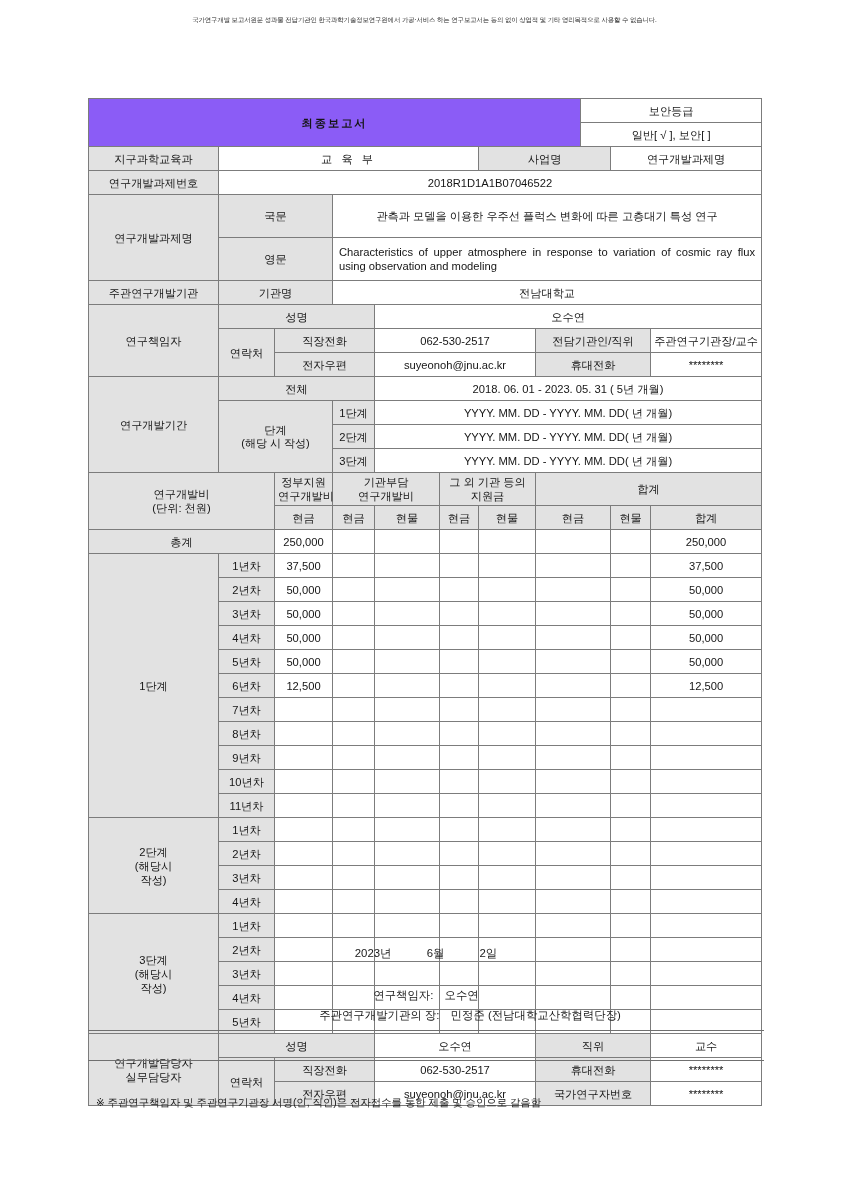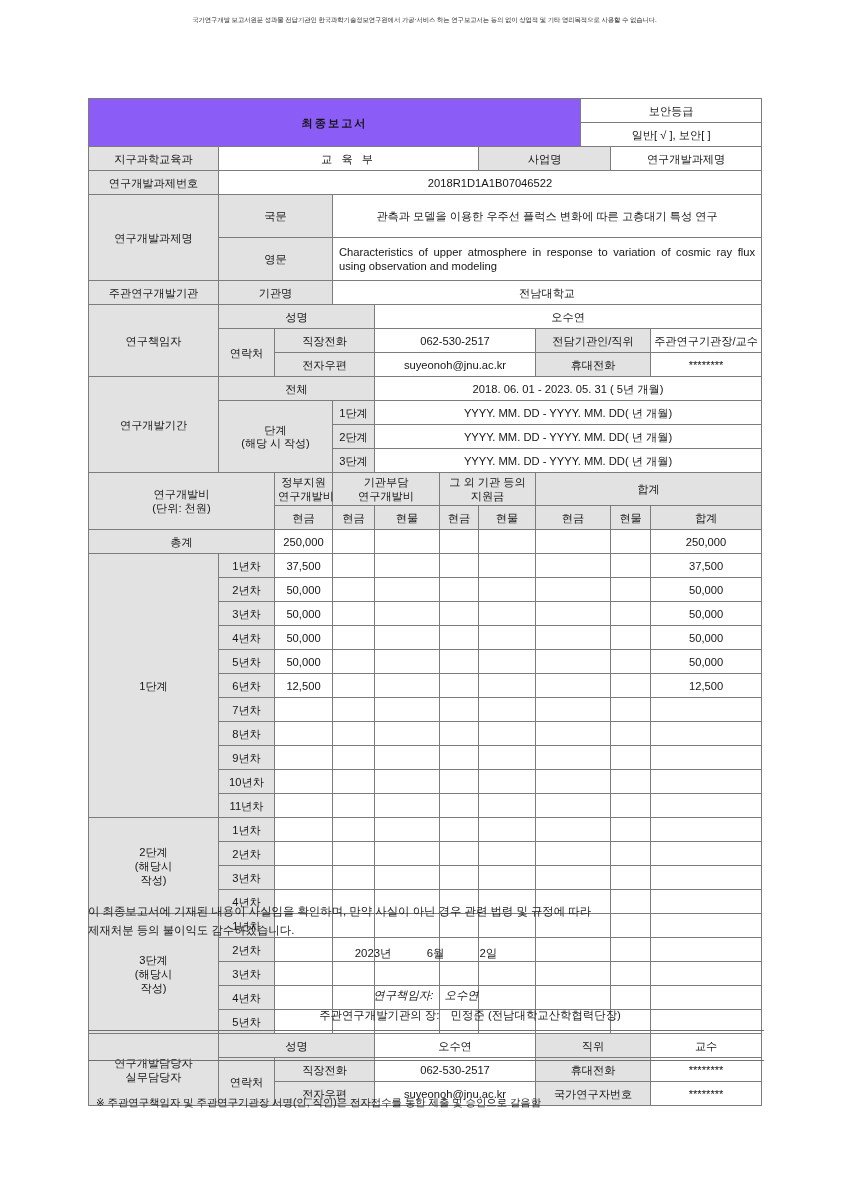--- a/index.html
+++ b/index.html
@@ -103,21 +103,21 @@
   .date-line span { margin: 15px 16px; }
 
   .sig {
     position: absolute;
     left: 88px;
     width: 676px;
     font-size: 11.4px;
     text-align: center;
     color: #181818;
   }
-  .sig.one { top: 988px; font-style: italic; }
+  .sig.one { top: 988px; }
   .sig.two { top: 1008px; margin-left: 44px; }
   .sig .lbl { margin-right: 8px; }
 
   .rule {
     position: absolute;
     left: 88px;
     width: 676px;
     height: 0;
     border-top: 1px solid #6f6f6f;
   }
@@ -537,24 +537,20 @@
         <td class="hd tall" colspan="2">전자우편</td>
         <td class="tall" colspan="3">suyeonoh@jnu.ac.kr</td>
         <td class="hd tall" colspan="3">국가연구자번호</td>
         <td class="tall" colspan="2">********</td>
       </tr>
 
     </tbody>
       </table>
   </div>
 
-  <div class="statement">
-    <span class="ln">이  최종보고서에  기재된  내용이  사실임을  확인하며,  만약  사실이  아닌  경우  관련  법령  및  규정에  따라</span>
-    <span class="ln">제재처분  등의  불이익도  감수하겠습니다.</span>
-  </div>
 
   <div class="date-line">
     <span>2023년</span>
     <span>6월</span>
     <span>2일</span>
   </div>
 
   <div class="sig one">
     <span class="lbl">연구책임자:</span>
     <span>오수연</span>

